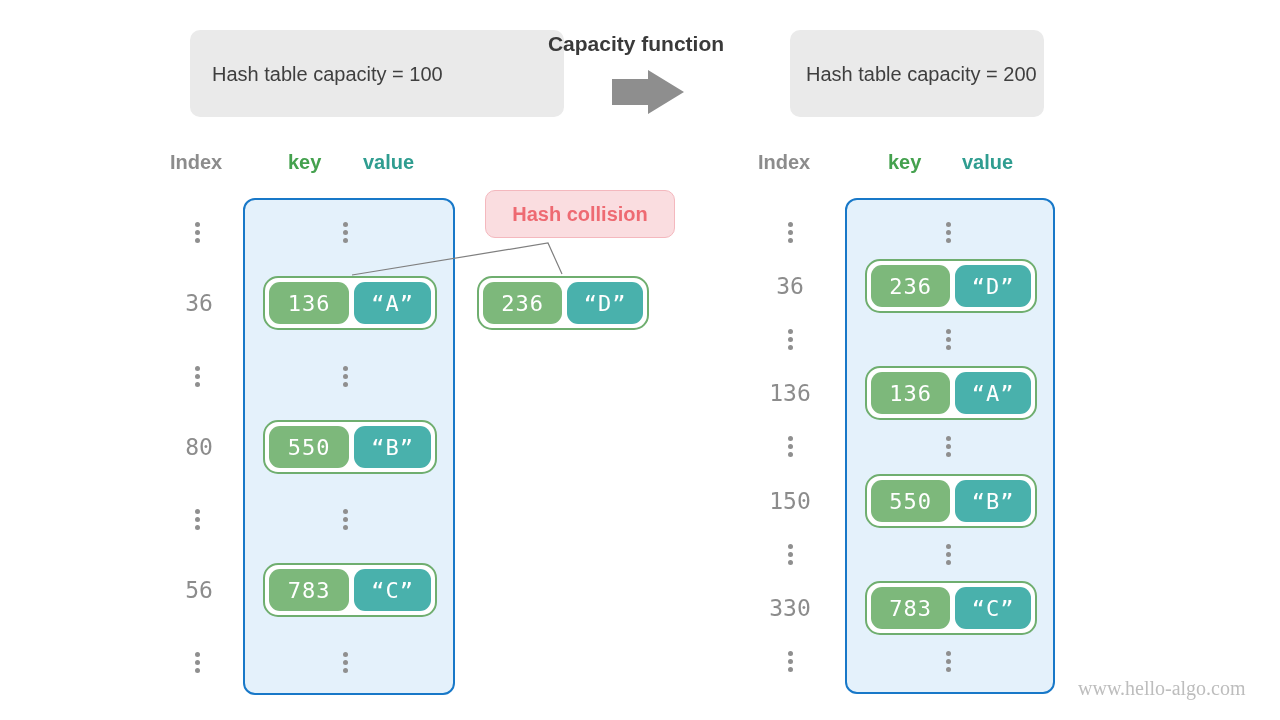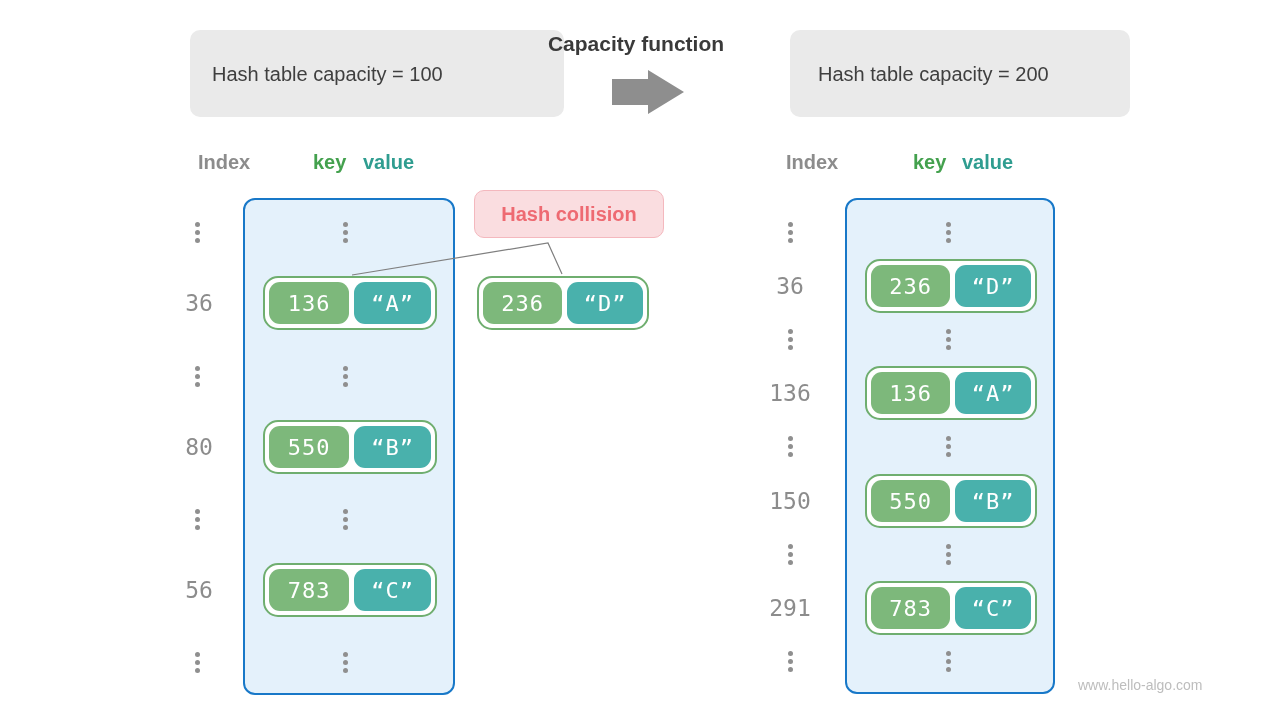--- a/index.html
+++ b/index.html
@@ -33,22 +33,22 @@
     display:flex;flex-direction:column;justify-content:center;
     padding-left:22px;
     font-size:20px;line-height:36px;color:var(--info-text);
   }
 
   .transition-label{
     font-size:21px;font-weight:bold;color:#3a3a3a;text-align:center;
   }
 
   .col-header{font-size:20px;font-weight:bold;}
-  .h-index{color:var(--index-gray);margin-left:28px;}
-  .h-key{color:var(--header-key);margin-left:25px;}
+  .h-index{color:var(--index-gray);}
+  .h-key{color:var(--header-key);}
   .h-value{color:var(--header-value);}
 
   .bucket-container{
     background:var(--container-bg);
     border:2.5px solid var(--container-border);
     border-radius:12px;
   }
 
   .idx-label{
     width:80px;text-align:center;
@@ -79,43 +79,43 @@
   .collision-box{
     width:190px;height:48px;
     background:var(--collision-bg);
     border:1.5px solid var(--collision-border);
     border-radius:10px;
     display:flex;align-items:center;justify-content:center;
     font-size:20px;font-weight:bold;color:var(--collision-text);
   }
 
   .watermark{
-    font-family:Liberation Sans, sans-serif;
-    font-size:14px;color:var(--watermark-gray);
+    font-family:Liberation Serif, serif;
+    font-size:20px;color:var(--watermark-gray);
   }
 
   svg{display:block;}
   .overlay{pointer-events:none;}
 </style>
 </head>
 <body>
 
 <div class="abs info-box" style="left:190px;top:30px;width:374px;">
   <div>Hash table capacity = 100</div>
 </div>
 
 <div class="abs transition-label" style="left:540px;top:32px;width:192px;">Capacity function</div>
 
 <div class="abs" style="left:612px;top:70px;">
   <svg width="72" height="44" viewBox="0 0 72 44">
     <path d="M0,9 H36 V0 L72,22 L36,44 V35 H0 Z" fill="#8e8e8e"></path>
   </svg>
 </div>
 
-<div class="abs info-box" style="left:790px;top:30px;width:340px;padding-left:28px;">
+<div class="abs info-box" style="left:790px;top:30px;width:254px;padding-left:16px;">
   <div>Hash table capacity = 200</div>
 </div>
 
 <span class="abs col-header h-index" style="left:170px;top:151px;">Index</span>
 <span class="abs col-header h-key" style="left:288px;top:151px;">key</span>
 <span class="abs col-header h-value" style="left:363px;top:151px;">value</span>
 
 <div class="abs bucket-container" style="left:243px;top:198px;width:212px;height:497px;"></div>
 
 <div class="abs dots" style="left:194px;top:222px;">
@@ -190,21 +190,21 @@
 <div class="abs dots" style="left:342px;top:652px;">
     <i></i>
     <i></i>
     <i></i>
   </div>
 
 <svg class="abs overlay" style="left:0;top:0;" width="1280" height="720">
   <polyline points="352,275 548,243 562,274" fill="none" stroke="#7f7f7f" stroke-width="1.2"></polyline>
 </svg>
 
-<div class="abs collision-box" style="left:474px;top:190px;">
+<div class="abs collision-box" style="left:485px;top:190px;">
   <span>Hash collision</span>
 </div>
 
 <div class="abs pair" style="left:477px;top:276px;width:172px;">
   <div class="kv kbox">
     <span>236</span>
   </div>
   <div class="kv vbox">
     <span>“D”</span>
   </div>
@@ -232,21 +232,21 @@
     <i></i>
     <i></i>
     <i></i>
   </div>
 <div class="abs idx-label" style="left:750px;top:489px;">150</div>
 <div class="abs dots" style="left:787px;top:544px;">
     <i></i>
     <i></i>
     <i></i>
   </div>
-<div class="abs idx-label" style="left:750px;top:596px;">291</div>
+<div class="abs idx-label" style="left:750px;top:596px;">330</div>
 <div class="abs dots" style="left:787px;top:651px;">
     <i></i>
     <i></i>
     <i></i>
   </div>
 
 <div class="abs dots" style="left:945px;top:222px;">
     <i></i>
     <i></i>
     <i></i>

